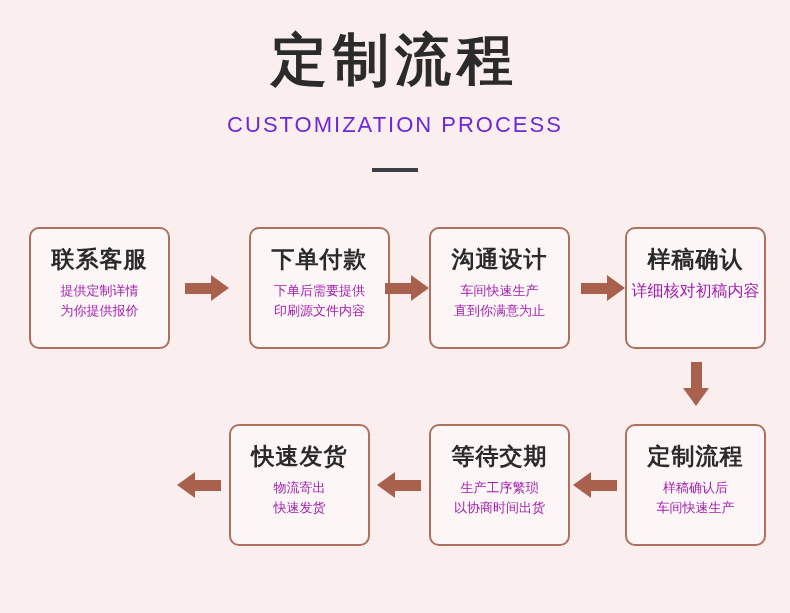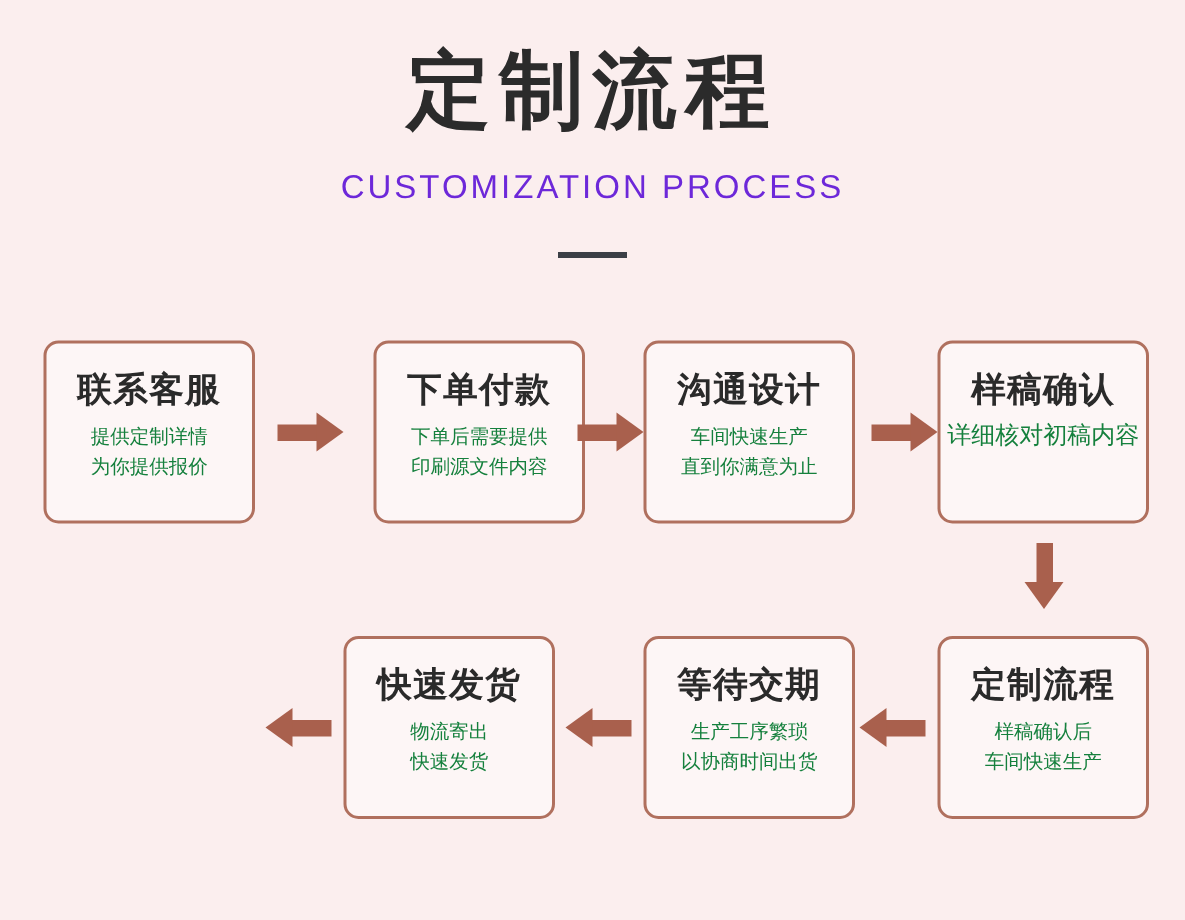--- a/index.html
+++ b/index.html
@@ -70,21 +70,21 @@
     font-size: 23px;
     font-weight: bold;
     color: #2a2a2a;
     letter-spacing: 1px;
     line-height: 28px;
     margin-bottom: 8px;
     white-space: nowrap;
   }
   .card-desc {
     font-size: 13px;
-    color: #15803d;
+    color: #a21caf;
     line-height: 20px;
     text-align: center;
     white-space: nowrap;
   }
   
   .arrow-right {
     position: absolute;
     width: 44px;
     height: 26px;
   }

